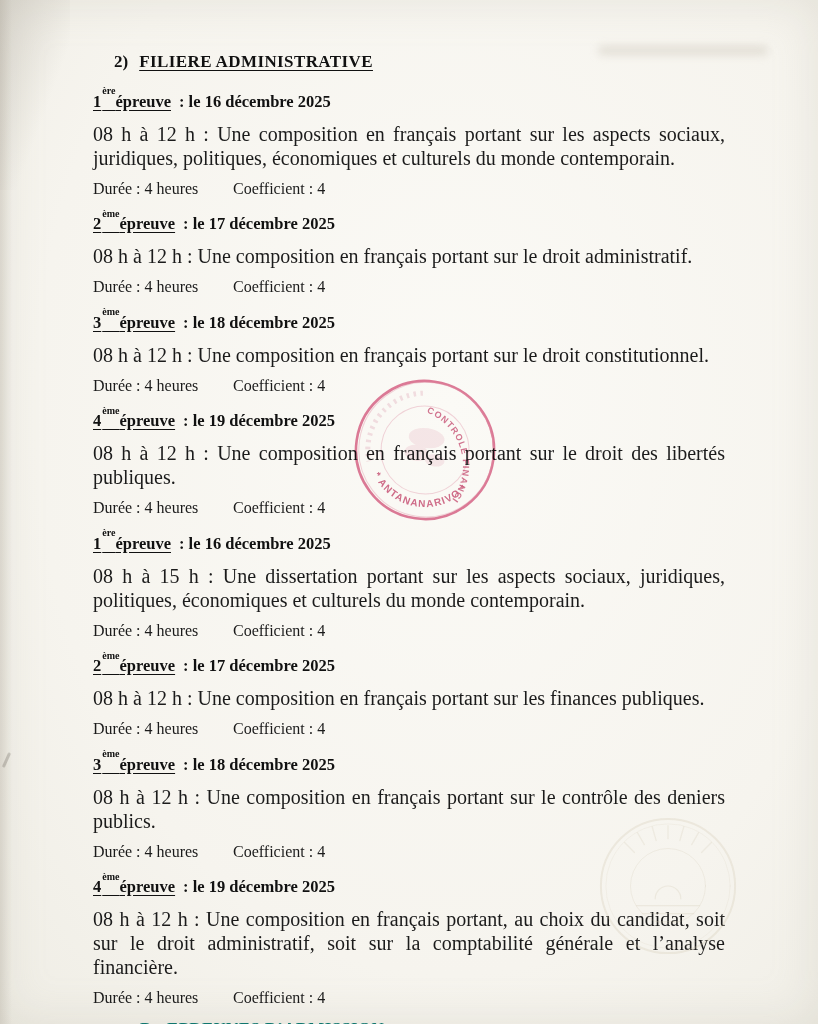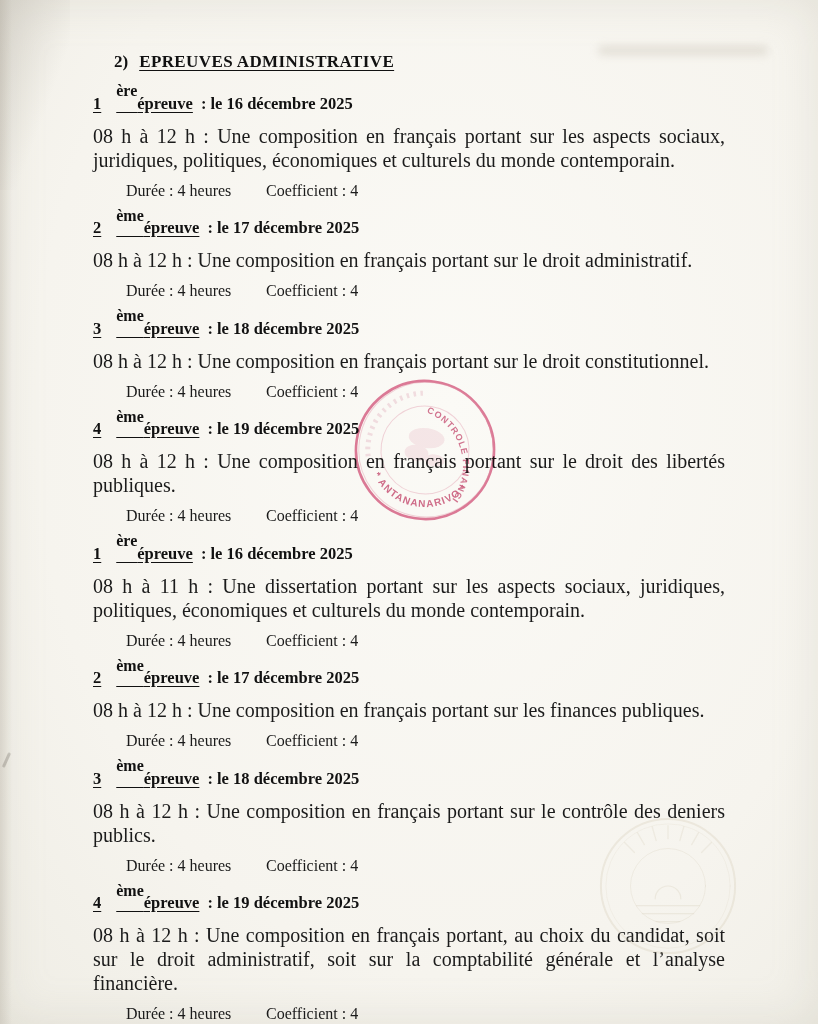--- a/index.html
+++ b/index.html
@@ -24,45 +24,45 @@
   .top-streak { position:absolute; left:598px; top:46px; width:170px; height:9px; border-radius:5px;
     background: rgba(202,195,182,0.45); filter: blur(4px); pointer-events:none; }
   .side-mark { position:absolute; left:5px; top:752px; width:3px; height:16px;
     background: rgba(120,115,105,0.35); transform: rotate(24deg); border-radius:2px; filter:blur(0.4px); }
 
   h2.section { font-size:17px; line-height:20px; font-weight:bold; margin:0 0 15px 0; padding-left:21px; color:#111; }
   h2.section .sec-title { text-decoration:underline; text-underline-offset:3px; margin-left:11px; letter-spacing:0.4px; }
 
   .ep-head { font-size:16.5px; line-height:20px; font-weight:bold; margin:0 0 10px 0; color:#111; }
   .ep-head .u { text-decoration:underline; text-underline-offset:3px; padding-right:3px; }
-  .ep-head .sup { font-size:16px; position:relative; top:-6px; margin-left:15px; }
+  .ep-head .sup { font-size:10px; position:relative; top:-6px; margin-left:1px; }
   .ep-head .ep-label { }
   .ep-head .ep-date { margin-left:5px;font-family:Liberation Serif, serif; }
 
   .desc { font-size:20px; line-height:24px; margin:0 0 9px 0; text-align:justify; }
   .dc { font-size:16px; line-height:20px; margin:0 0 11px 0; }
-  .dc .duree { display:inline-block; min-width:140px;margin-left:33px; }
+  .dc .duree { display:inline-block; min-width:140px; }
 
   h2.final { font-size:17px; line-height:20px; font-weight:bold; margin:2px 0 0 0; padding-left:47px; color:#0f766e; }
   h2.final .sec-title { text-decoration:underline; text-underline-offset:3px; margin-left:10px; letter-spacing:0.3px; }
 
   .stamp { position:absolute; left:330px; top:355px; width:190px; height:190px;
     mix-blend-mode:multiply; opacity:0.9; pointer-events:none; }
   .stamp text { font-family:"Liberation Sans", sans-serif; font-weight:bold; }
 
   .ghost-seal { position:absolute; left:594px; top:812px; width:148px; height:148px;
     opacity:0.55; filter:blur(0.7px); pointer-events:none; }
 </style>
 </head>
 <body>
 
 <div class="page">
 
   <h2 class="section">
-    <span class="sec-num">2)</span><span class="sec-title">EPREUVES ADMINISTRATIVE</span>
+    <span class="sec-num">2)</span><span class="sec-title">FILIERE ADMINISTRATIVE</span>
   </h2>
 
   <div class="epreuve">
     <p class="ep-head">
       <span class="u"><span>1</span><sup class="sup">ère</sup><span class="ep-label">épreuve</span></span><span class="ep-date">: le 16 décembre 2025</span>
     </p>
     <p class="desc">08 h à 12 h : Une composition en français portant sur les aspects sociaux, juridiques, politiques, économiques et culturels du monde contemporain.</p>
     <p class="dc">
       <span class="duree">Durée : 4 heures</span><span class="coef">Coefficient : 4</span>
     </p>
@@ -96,21 +96,21 @@
     <p class="dc">
       <span class="duree">Durée : 4 heures</span><span class="coef">Coefficient : 4</span>
     </p>
   </div>
 
 
   <div class="epreuve">
     <p class="ep-head">
       <span class="u"><span>1</span><sup class="sup">ère</sup><span class="ep-label">épreuve</span></span><span class="ep-date">: le 16 décembre 2025</span>
     </p>
-    <p class="desc">08 h à 11 h : Une dissertation portant sur les aspects sociaux, juridiques, politiques, économiques et culturels du monde contemporain.</p>
+    <p class="desc">08 h à 15 h : Une dissertation portant sur les aspects sociaux, juridiques, politiques, économiques et culturels du monde contemporain.</p>
     <p class="dc">
       <span class="duree">Durée : 4 heures</span><span class="coef">Coefficient : 4</span>
     </p>
   </div>
 
   <div class="epreuve">
     <p class="ep-head">
       <span class="u"><span>2</span><sup class="sup">ème</sup><span class="ep-label">épreuve</span></span><span class="ep-date">: le 17 décembre 2025</span>
     </p>
     <p class="desc">08 h à 12 h : Une composition en français portant sur les finances publiques.</p>

